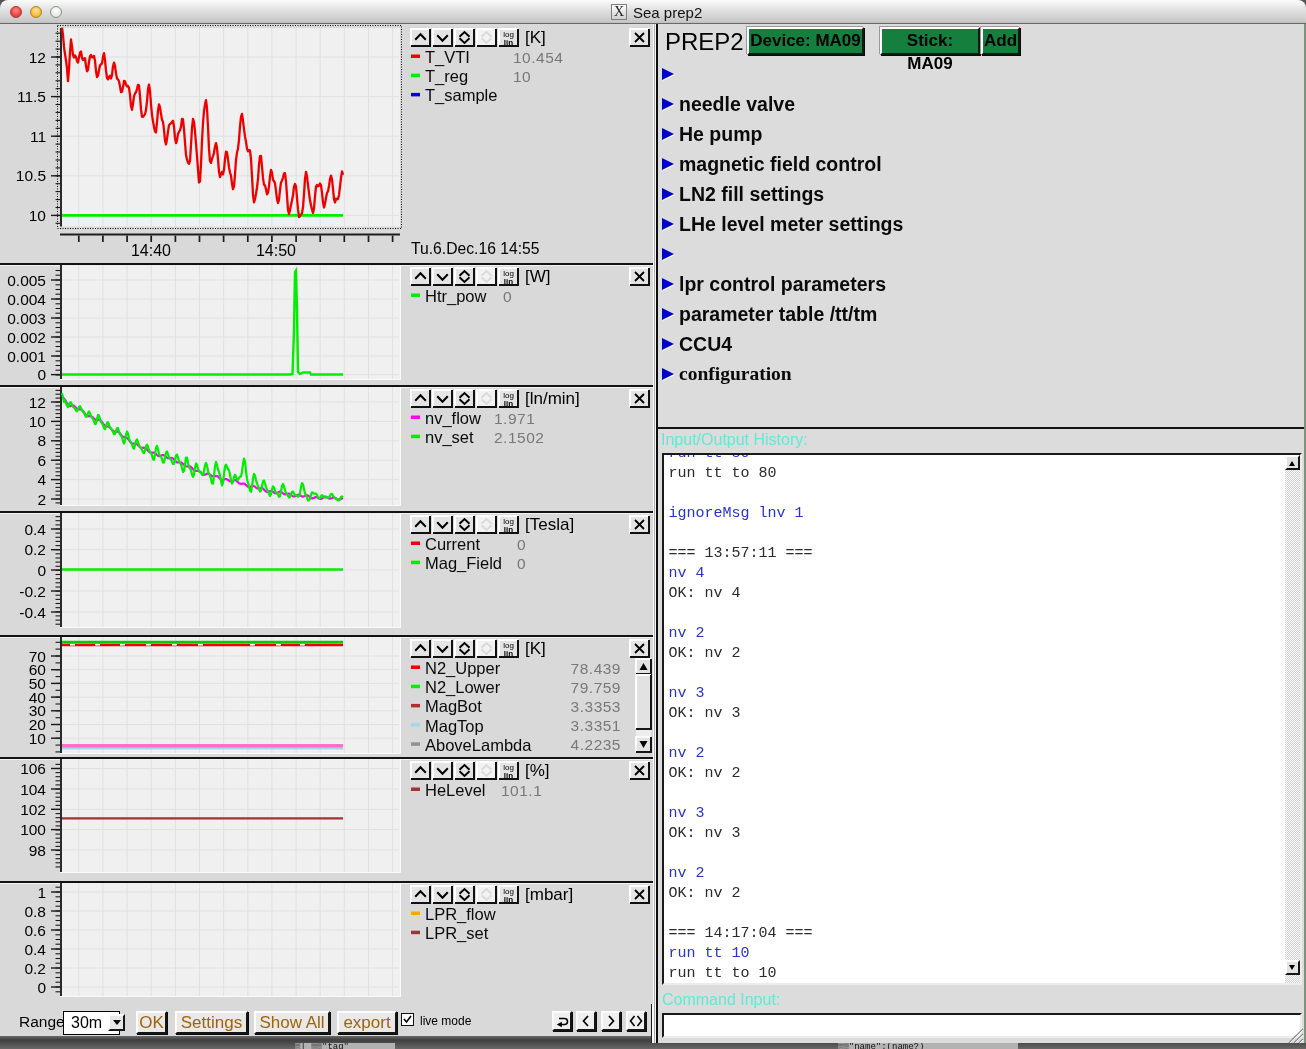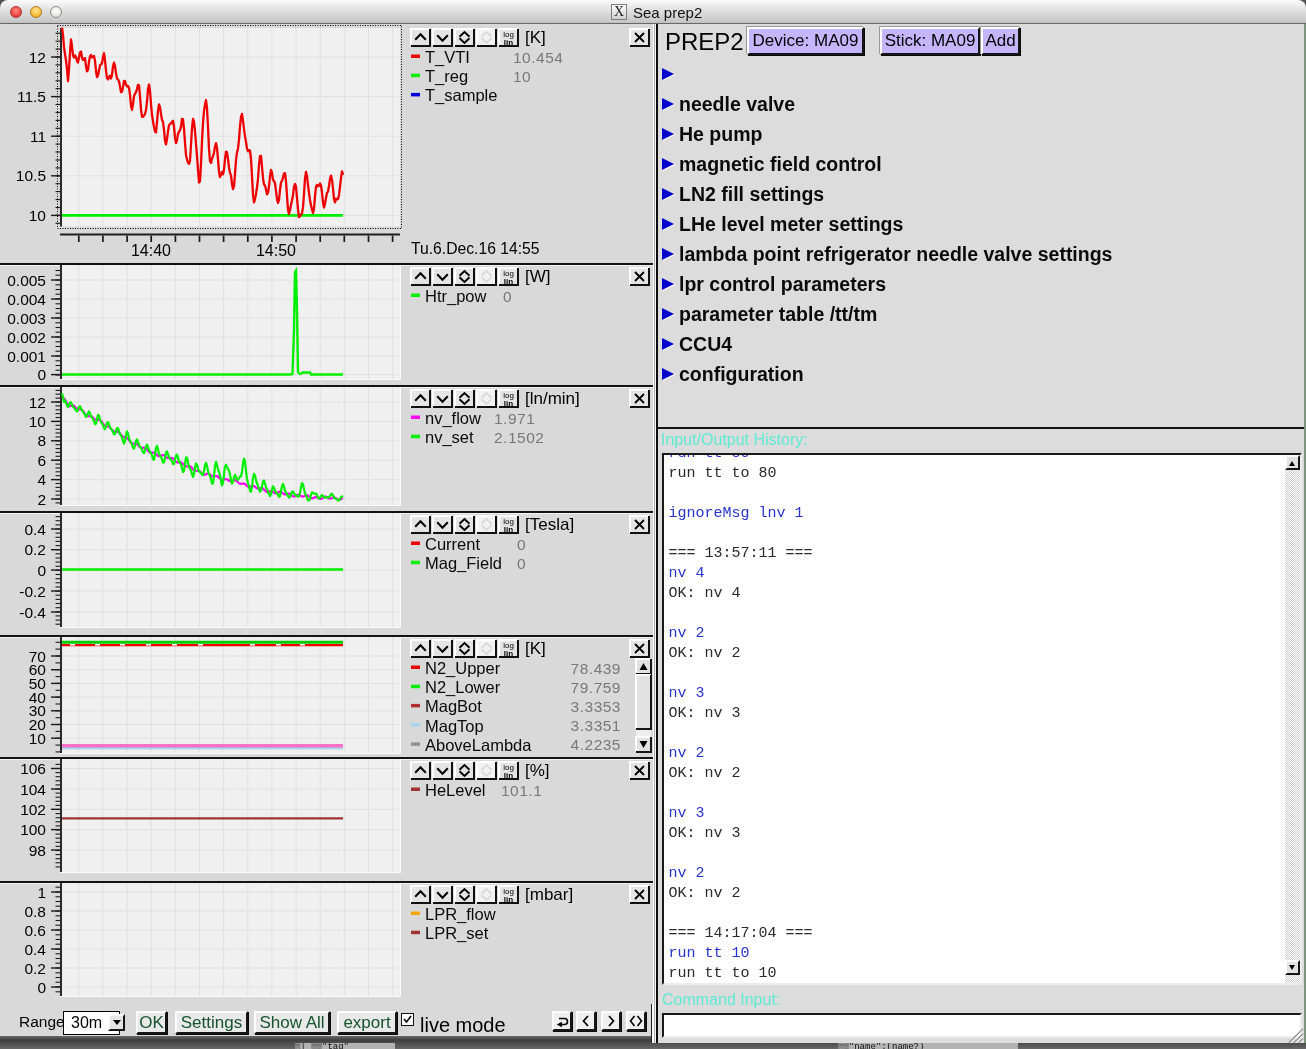--- a/index.html
+++ b/index.html
@@ -12,35 +12,35 @@
 #xicon{left:611px;top:4px;width:16px;height:16px;background:linear-gradient(#fefefe,#cfcfcf);border:1px solid #7e7e7e;font-family:"Liberation Serif",serif;font-size:14px;line-height:14px;text-align:center;color:#222;}
 #wtitle{left:633px;top:4px;font-size:15px;color:#111;}
 #leftwin{left:0;top:24px;width:653px;height:1014px;background:#d9d9d9;}
 #divider{left:651px;top:24px;width:5px;height:1019px;background:linear-gradient(90deg,#1c1c1c 0 1px,#fafafa 1px 3px,#aaa 3px 4px,#f5f5f5 4px 5px);}
 #rightwin{left:656px;top:24px;width:650px;height:1019px;background:#dcdcdc;border-left:2px solid #0d0d0d;}
 #rightwin .green-edge{position:absolute;right:0;top:0;width:2px;height:1019px;background:#7b947b;}
 #botstrip{left:0;top:1036px;width:1306px;height:13px;background:linear-gradient(#6a6a6a,#3e3e3e 30%,#686868);}
 .frag{position:absolute;top:1043px;height:6px;overflow:hidden;color:#111;font-family:"Liberation Mono",monospace;font-size:9px;line-height:9px;background:#b2b2b2;}
 svg{position:absolute;left:0;display:block;}
 svg text{font-family:"Liberation Sans",sans-serif;}
-.hbtn{position:absolute;background:#c4b5fd;border:2px solid;border-color:#ffffff #151515 #151515 #ffffff;box-shadow:1px 1px 0 #0a0a0a, -1px -1px 0 #9a9a9a;font-size:17px;color:#000;text-align:center;}
+.hbtn{position:absolute;background:#15803d;border:2px solid;border-color:#ffffff #151515 #151515 #ffffff;box-shadow:1px 1px 0 #0a0a0a, -1px -1px 0 #9a9a9a;font-size:17px;color:#000;text-align:center;font-weight:bold;}
 .lrow{position:absolute;font-weight:bold;font-size:19.5px;color:#0a0a0a;white-space:nowrap;}
 .tri{position:absolute;width:0;height:0;border-style:solid;border-width:6.5px 0 6.5px 12px;border-color:transparent transparent transparent #0000cc;filter:drop-shadow(1px 1px 0 #f6f6f6);}
 #iolabel,#cmdlabel{position:absolute;font-size:16px;color:#5eead4;}
 #iobox{position:absolute;left:5.5px;top:429px;width:640px;height:532px;background:#fff;border:2px solid;border-color:#1a1a1a #ececec #ececec #1a1a1a;overflow:hidden;}
 #iotext{position:absolute;left:5px;top:-11px;font-family:"Liberation Mono",monospace;font-size:15px;line-height:20px;color:#2a2a2a;white-space:pre;}
 #iotext .b{color:#2633cc;}
 .sb{position:absolute;width:15px;background:#fff;}
 .sb .trough{position:absolute;left:0;top:0;width:15px;height:100%;background-image:linear-gradient(45deg,#cfcfcf 25%,transparent 25%,transparent 75%,#cfcfcf 75%),linear-gradient(45deg,#cfcfcf 25%,transparent 25%,transparent 75%,#cfcfcf 75%);background-size:2px 2px;background-position:0 0,1px 1px;background-color:#fdfdfd;}
 .sbtn{position:absolute;left:0;width:15px;height:15px;background:#e2e2e2;border:2px solid;border-color:#fdfdfd #161616 #161616 #fdfdfd;}
 .sbtn:after{content:"";position:absolute;left:2.5px;border:3px solid transparent;}
 .sbtn.up:after{top:1px;border-bottom:5px solid #000;}
 .sbtn.dn:after{top:3px;border-top:5px solid #000;}
 #cmdbox{position:absolute;left:5.5px;top:989px;width:640px;height:25px;background:#fff;border:2px solid;border-color:#1a1a1a #ececec #ececec #1a1a1a;}
-.tbtn{position:absolute;top:1011px;height:23px;background:#e9e9e9;border:2px solid;border-color:#fcfcfc #161616 #161616 #fcfcfc;box-shadow:1px 1px 0 #0c0c0c;font-size:17px;color:#14532d;text-align:center;}
+.tbtn{position:absolute;top:1011px;height:23px;background:#e9e9e9;border:2px solid;border-color:#fcfcfc #161616 #161616 #fcfcfc;box-shadow:1px 1px 0 #0c0c0c;font-size:17px;color:#a16207;text-align:center;}
 .navb{position:absolute;top:1011px;width:20px;height:20px;background:#efefef;border:2px solid;border-color:#fcfcfc #161616 #161616 #fcfcfc;box-shadow:1px 1px 0 #0c0c0c;}
 </style></head><body>
 <div id="stage">
 <div id="titlebar" class="abs"></div>
     <div id="tlr" class="abs tl"></div>
     <div id="tly" class="abs tl"></div>
     <div id="tlg" class="abs tl"></div>
     <div id="xicon" class="abs">X</div>
     <div id="wtitle" class="abs">Sea prep2</div>
     <div id="leftwin" class="abs"></div>
@@ -792,21 +792,21 @@
 </div>
     <div class="tbtn" style="left:136px;width:31px;line-height:19px;">OK</div>
     <div class="tbtn" style="left:175px;width:73px;line-height:19px;">Settings</div>
     <div class="tbtn" style="left:254px;width:76px;line-height:19px;">Show All</div>
     <div class="tbtn" style="left:337px;width:60px;line-height:19px;">export</div>
     <div class="abs" style="left:401px;top:1013px;width:13px;height:13px;background:#fff;border:1px solid #111;">
 <svg width="11" height="11" style="top:0;left:0">
         <polyline points="2,5 4.5,8 9,2" stroke="#000" stroke-width="1.6" fill="none"></polyline>
       </svg>
     </div>
-    <div class="abs" style="left:420px;top:1014px;font-size:20px;color:#000">live mode</div>
+    <div class="abs" style="left:420px;top:1014px;font-size:12px;color:#000">live mode</div>
     <div class="navb" style="left:552px;">
       <svg width="16" height="16" style="left:0;top:0">
         <path d="M5,5.5 L10.5,5.5 Q13.5,5.5 13.5,8.5 Q13.5,11.5 10.5,11.5 L6.5,11.5" stroke="#000" stroke-width="1.6" fill="none"></path>
         <path d="M2.8,11.5 L7.8,8.7 L7.8,14.3 Z" fill="#000"></path>
       </svg>
     </div>
     <div class="navb" style="left:576px;">
       <svg width="16" height="16" style="left:0;top:0">
         <path d="M10,3 L5.5,8 L10,13" stroke="#000" stroke-width="1.7" fill="none"></path>
       </svg>
@@ -831,29 +831,28 @@
       <div class="lrow" style="left:23px;top:69px;">needle valve</div>
       <div class="tri" style="left:6px;top:103.5px;"></div>
       <div class="lrow" style="left:23px;top:99px;">He pump</div>
       <div class="tri" style="left:6px;top:133.5px;"></div>
       <div class="lrow" style="left:23px;top:129px;">magnetic field control</div>
       <div class="tri" style="left:6px;top:163.5px;"></div>
       <div class="lrow" style="left:23px;top:159px;">LN2 fill settings</div>
       <div class="tri" style="left:6px;top:193.5px;"></div>
       <div class="lrow" style="left:23px;top:189px;">LHe level meter settings</div>
       <div class="tri" style="left:6px;top:223.5px;"></div>
-      <div class="lrow" style="left:23px;top:219px;">lambda point refrigerator needle valve settings</div>
       <div class="tri" style="left:6px;top:253.5px;"></div>
       <div class="lrow" style="left:23px;top:249px;">lpr control parameters</div>
       <div class="tri" style="left:6px;top:283.5px;"></div>
       <div class="lrow" style="left:23px;top:279px;">parameter table /tt/tm</div>
       <div class="tri" style="left:6px;top:313.5px;"></div>
       <div class="lrow" style="left:23px;top:309px;">CCU4</div>
       <div class="tri" style="left:6px;top:343.5px;"></div>
-      <div class="lrow" style="left:23px;top:339px;">configuration</div>
+      <div class="lrow" style="left:23px;top:339px;font-family:Liberation Serif, serif;">configuration</div>
       <div class="abs" style="left:0;top:403px;width:648px;height:2px;background:#131313"></div>
       <div id="iolabel" style="left:5px;top:407px;">Input/Output History:</div>
       <div id="iobox">
         <div id="iotext"><span class="b">run tt 80</span>
 run tt to 80
 
 <span class="b">ignoreMsg lnv 1</span>
 
 === 13:57:11 ===
 <span class="b">nv 4</span>

